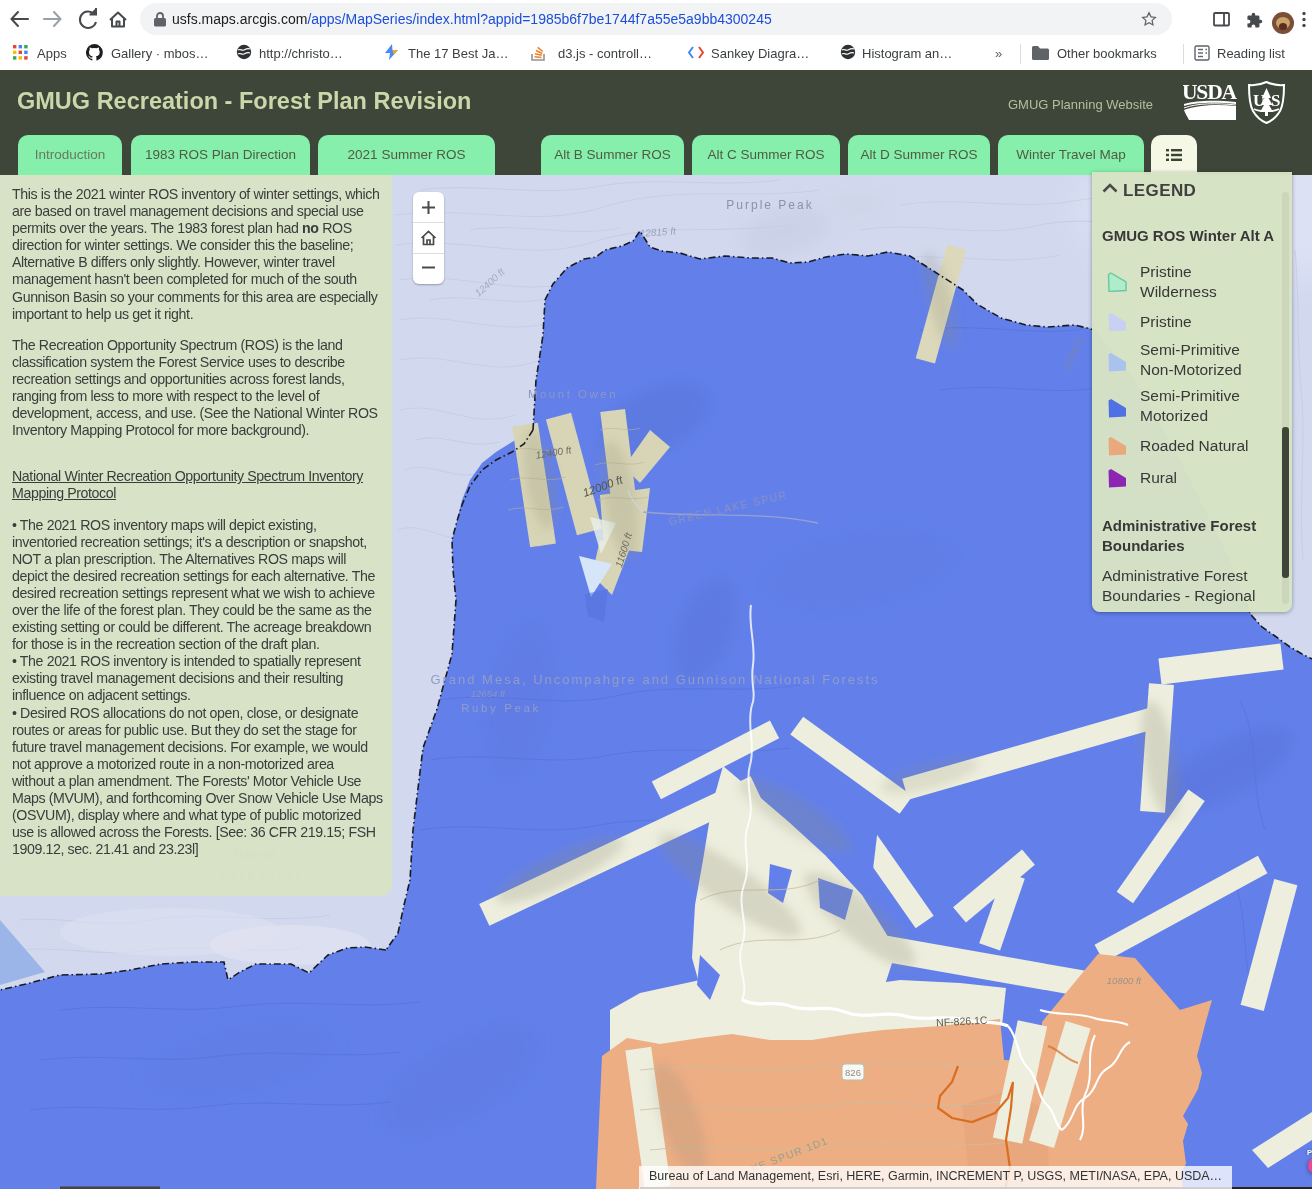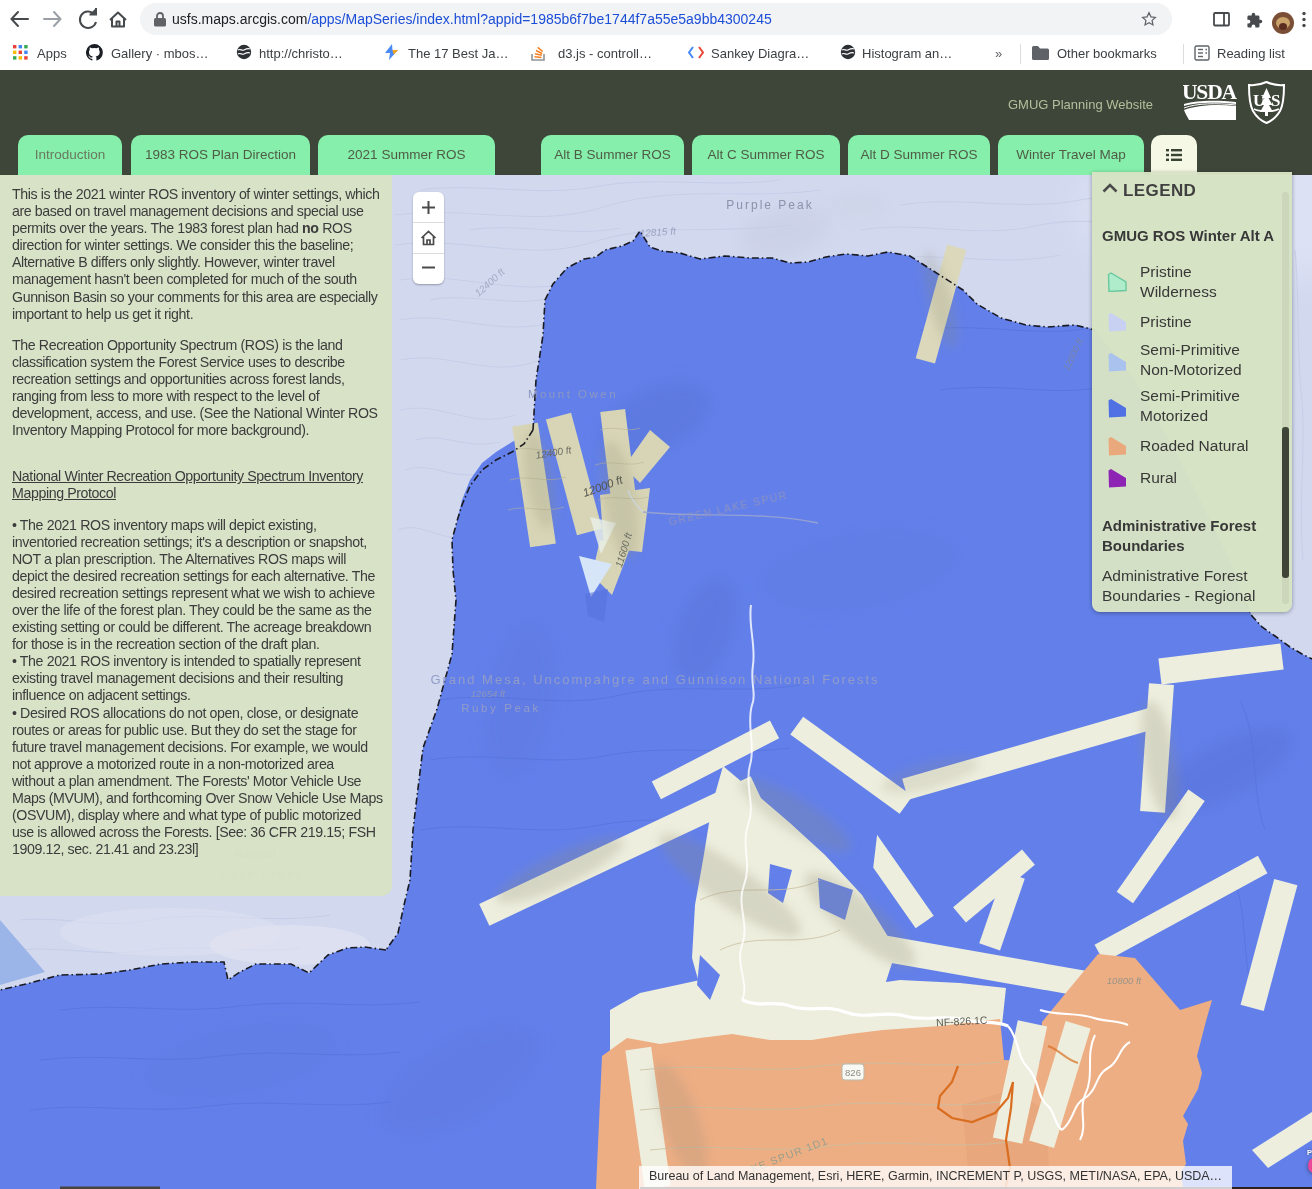--- a/index.html
+++ b/index.html
@@ -148,20 +148,21 @@
       <line x1="4" y1="4.5" x2="9" y2="4.5"></line>
         <line x1="11.5" y1="4.5" x2="13" y2="4.5"></line>
       <line x1="4" y1="8" x2="9" y2="8"></line>
         <line x1="11.5" y1="8" x2="13" y2="8"></line>
       <line x1="4" y1="11.5" x2="9" y2="11.5"></line>
     </svg>
     <div class="bm" style="left:1217px">Reading list</div>
   </div>
 
   <div id="header">
+    <div id="title">GMUG Recreation - Forest Plan Revision</div>
     <div id="hright">GMUG Planning Website</div>
 
     <svg class="abs" style="left:1183px;top:12px" width="54" height="38" viewBox="0 0 54 38">
       <text x="-1" y="17" font-family="Liberation Serif, serif" font-size="21.5" font-weight="bold" fill="#fff" textLength="55">USDA</text>
       <path d="M1 22 C14 18 34 18 53 20 L53 22 C34 20 14 20 1 24 Z" fill="#fff"></path>
       <path d="M1 28 C14 23 34 22 53 24 L53 38 L6 38 C4 34 2 31 1 28 Z" fill="#fff"></path>
       <path d="M1 26 C14 21 34 21 53 23" stroke="#fff" stroke-width="1" fill="none"></path>
     </svg>
 
     <svg class="abs" style="left:1247px;top:11px" width="39" height="43" viewBox="0 0 39 43">

